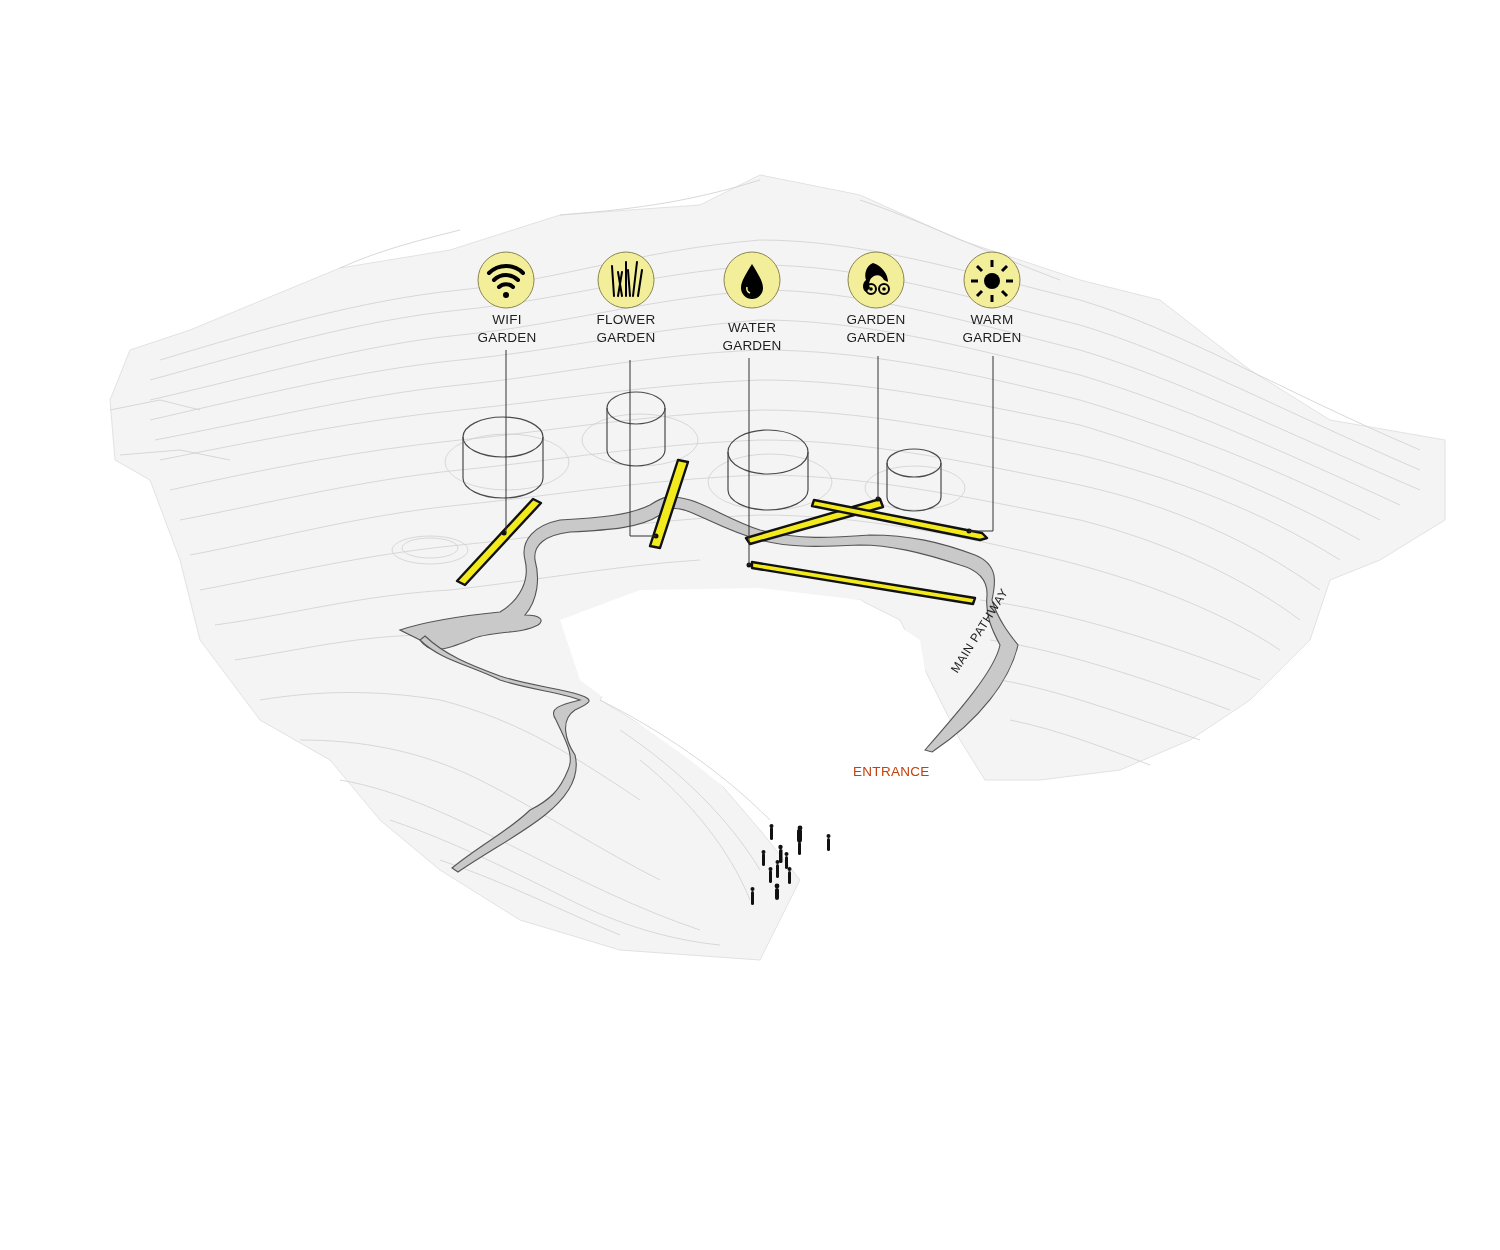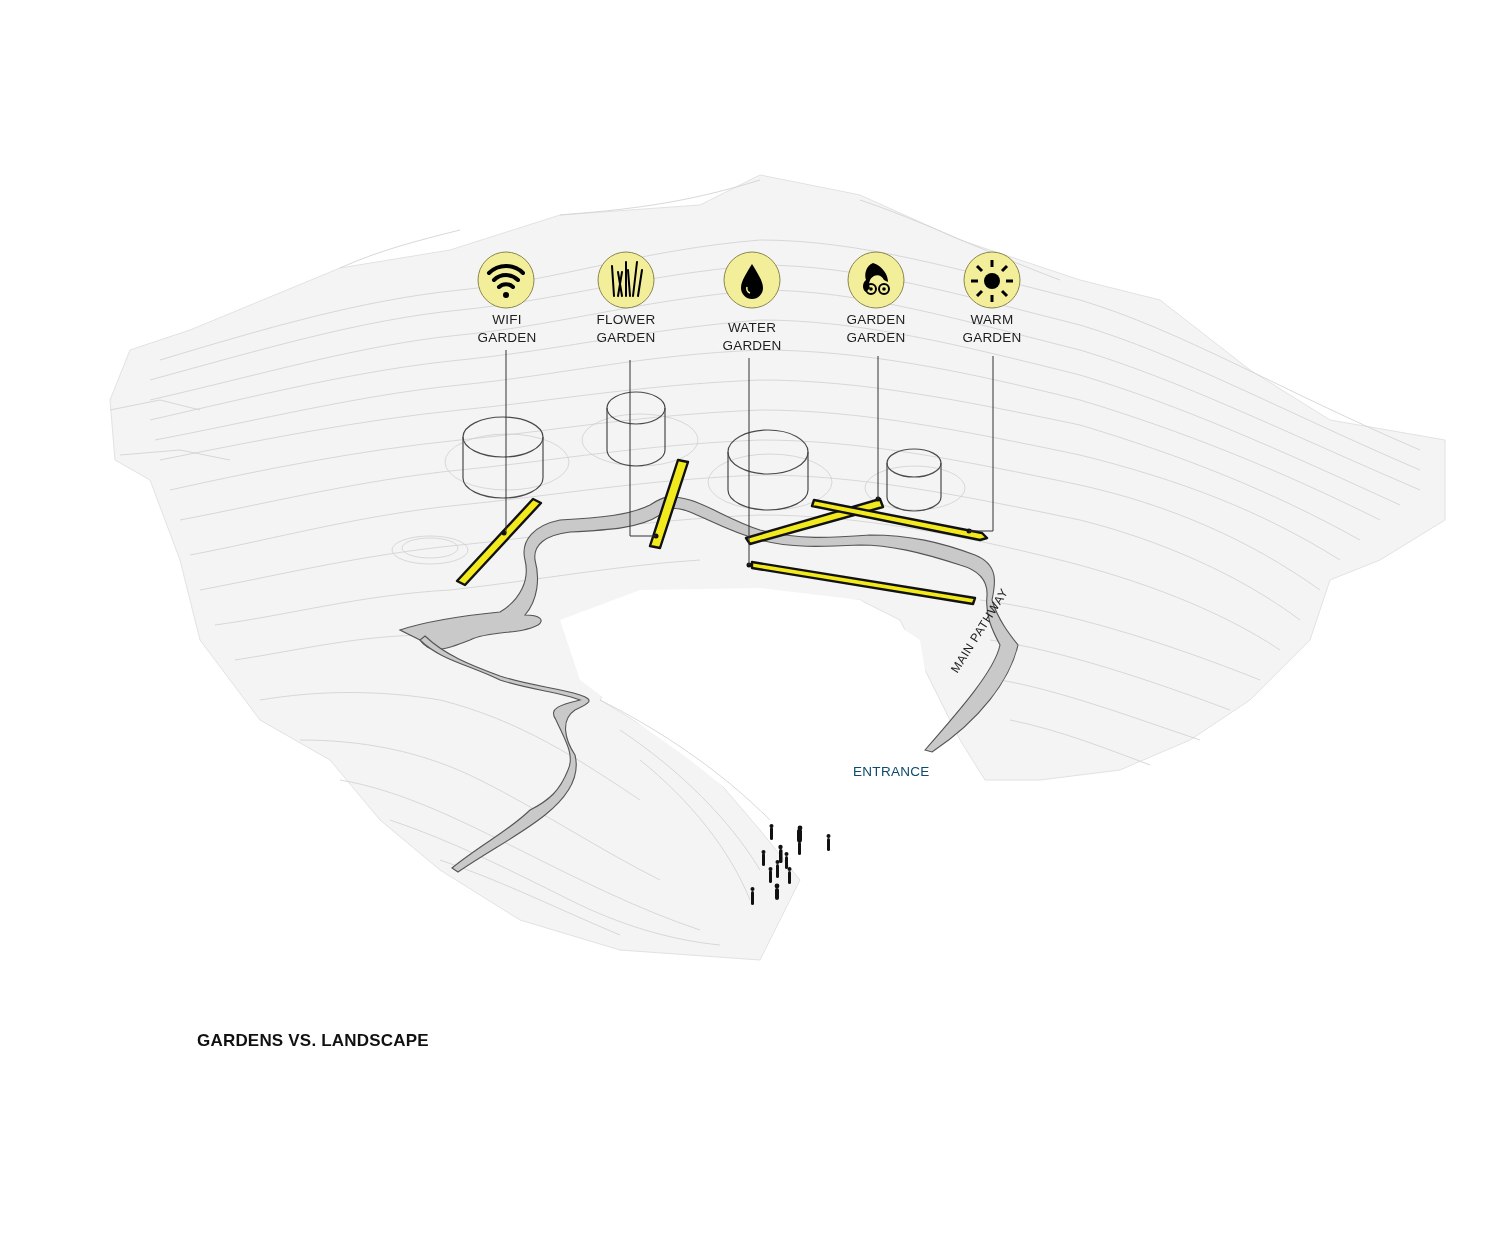--- a/index.html
+++ b/index.html
@@ -1,20 +1,20 @@
 <!DOCTYPE html>
 <html><head>
   <meta charset="utf-8">
   <style>
     html, body { margin: 0; padding: 0; background: #ffffff; }
     body { width: 1500px; height: 1250px; position: relative; overflow: hidden; font-family: "Liberation Sans", sans-serif; color: #1a1a1a; }
     #diagram { position: absolute; left: 0; top: 0; width: 1500px; height: 1000px; }
     .garden-label { position: absolute; width: 130px; text-align: center; font-size: 13.5px; line-height: 18px; letter-spacing: 0.2px; color: #1e1e1e; }
     .garden-label span { display: block; }
-    .entrance-label { position: absolute; left: 853px; top: 764px; font-size: 13.5px; letter-spacing: 0.3px; color: #0c4a6e; }
+    .entrance-label { position: absolute; left: 853px; top: 764px; font-size: 13.5px; letter-spacing: 0.3px; color: #c2410c; }
     .pathway-label { position: absolute; left: 948px; top: 668px; font-size: 12px; letter-spacing: 0.6px; color: #222; transform: rotate(-58deg); transform-origin: left top; white-space: nowrap; }
     .caption { position: absolute; left: 197px; top: 1030px; width: 1150px; }
     .caption-title { font-size: 17px; font-weight: bold; letter-spacing: 0.2px; color: #111; margin: 0 0 6px 0; line-height: 22px; }
     .caption-body { font-size: 19px; line-height: 29px; color: #1c1c1c; margin: 0; }
   </style>
 </head>
 <body>
 
 <svg id="diagram" width="1500" height="1000" viewBox="0 0 1500 1000" xmlns="http://www.w3.org/2000/svg">
 
@@ -209,14 +209,13 @@
 </div>
 <div class="garden-label" style="left:927px; top:311px;">
   <span>WARM</span>
   <span>GARDEN</span>
 </div>
 
 <div class="pathway-label">MAIN PATHWAY</div>
 <div class="entrance-label">ENTRANCE</div>
 
 <div class="caption">
-  <h2 class="caption-title">GARDENS VS. LANDSCAPE</h2>
 </div>
 
 </body></html>

